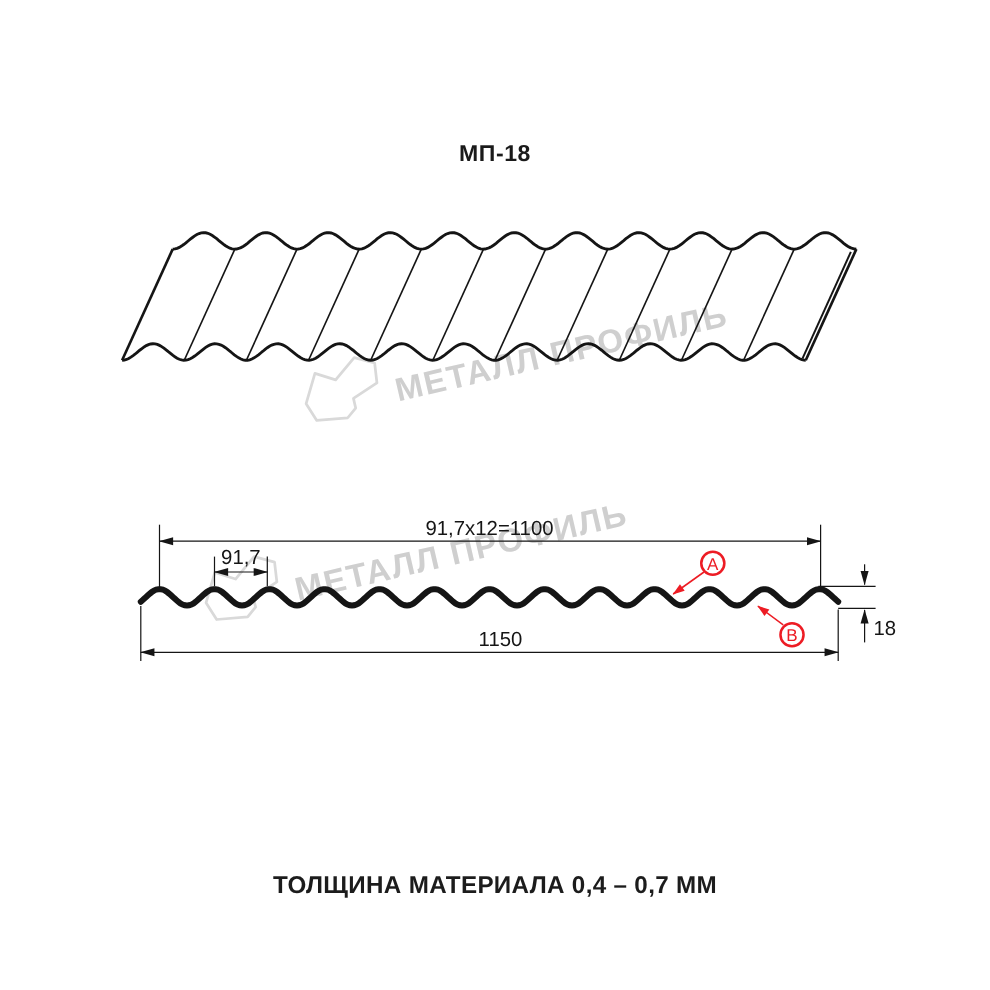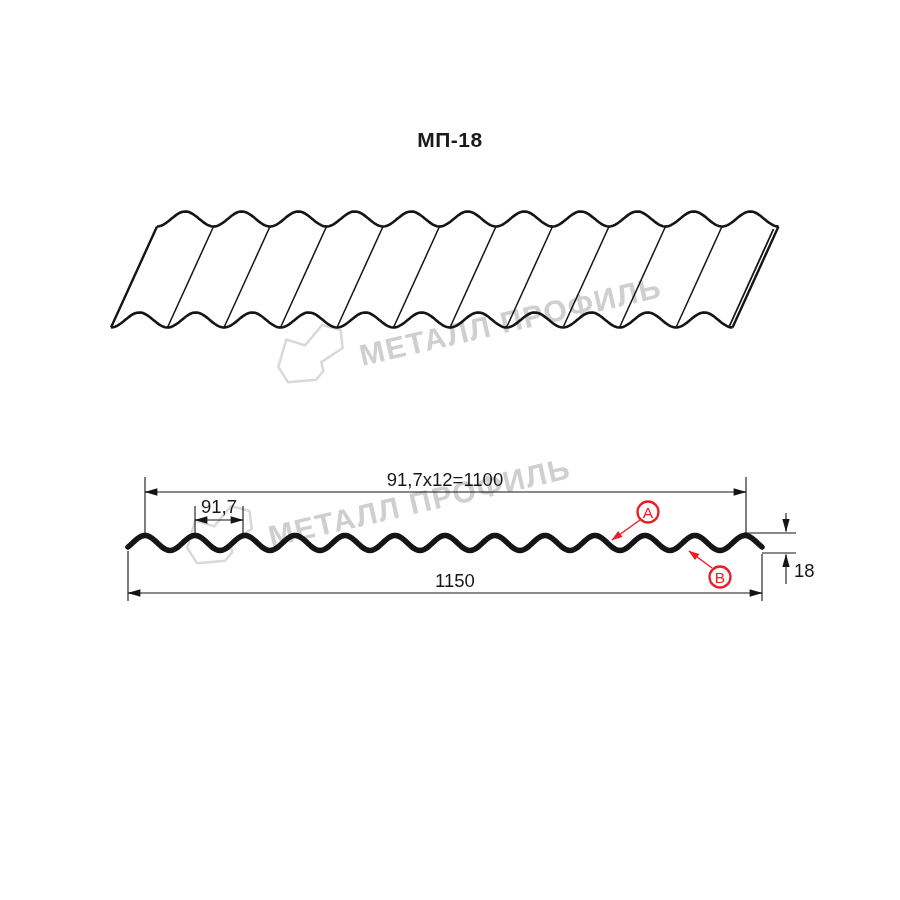--- a/index.html
+++ b/index.html
@@ -105,13 +105,14 @@
       <circle cx="648" cy="512" r="10.5" fill="none" stroke="#ed1c24" stroke-width="2.3"></circle>
       <text class="redtext" x="648" y="518" text-anchor="middle">A</text>
     </g>
     <g>
       <line x1="712" y1="568" x2="689" y2="551" stroke="#ed1c24" stroke-width="1.4" marker-end="url(#arrR)"></line>
       <circle cx="720" cy="577" r="10.5" fill="none" stroke="#ed1c24" stroke-width="2.3"></circle>
       <text class="redtext" x="720" y="583" text-anchor="middle">B</text>
     </g>
   </svg>
 
+  <div class="footer-note">ТОЛЩИНА МАТЕРИАЛА 0,4 – 0,7 ММ</div>
 </div>
 
 </body></html>

